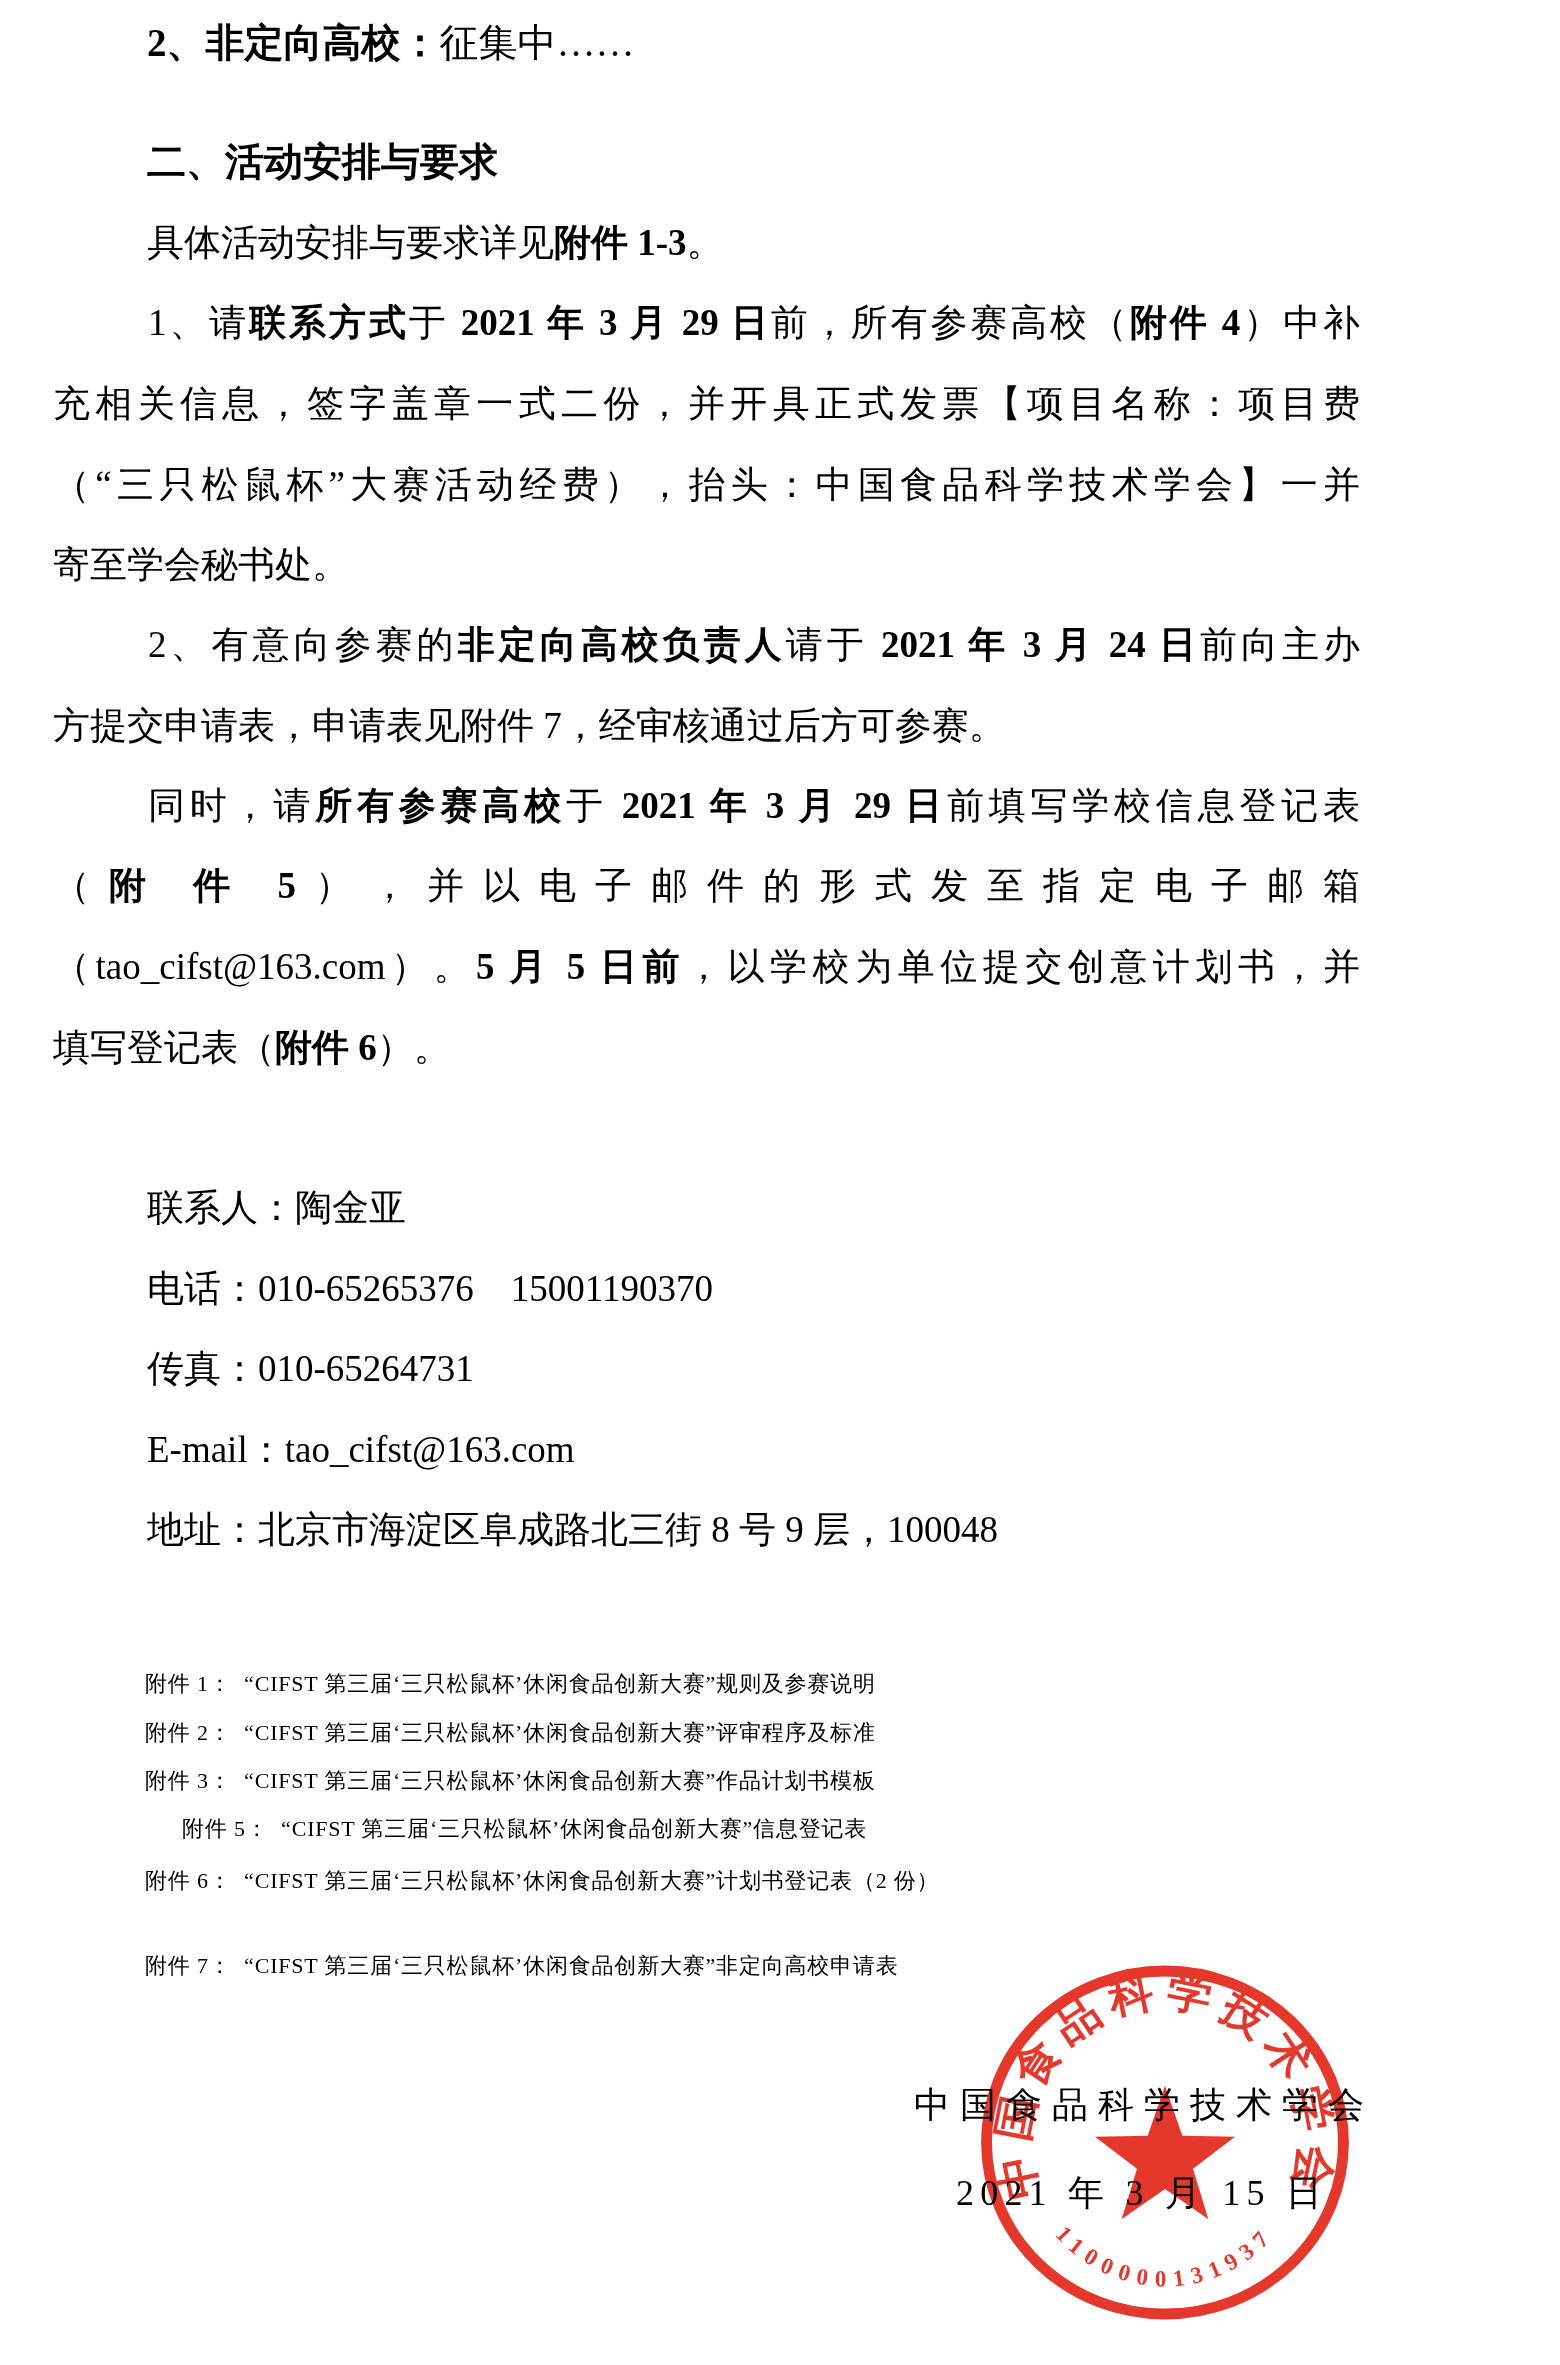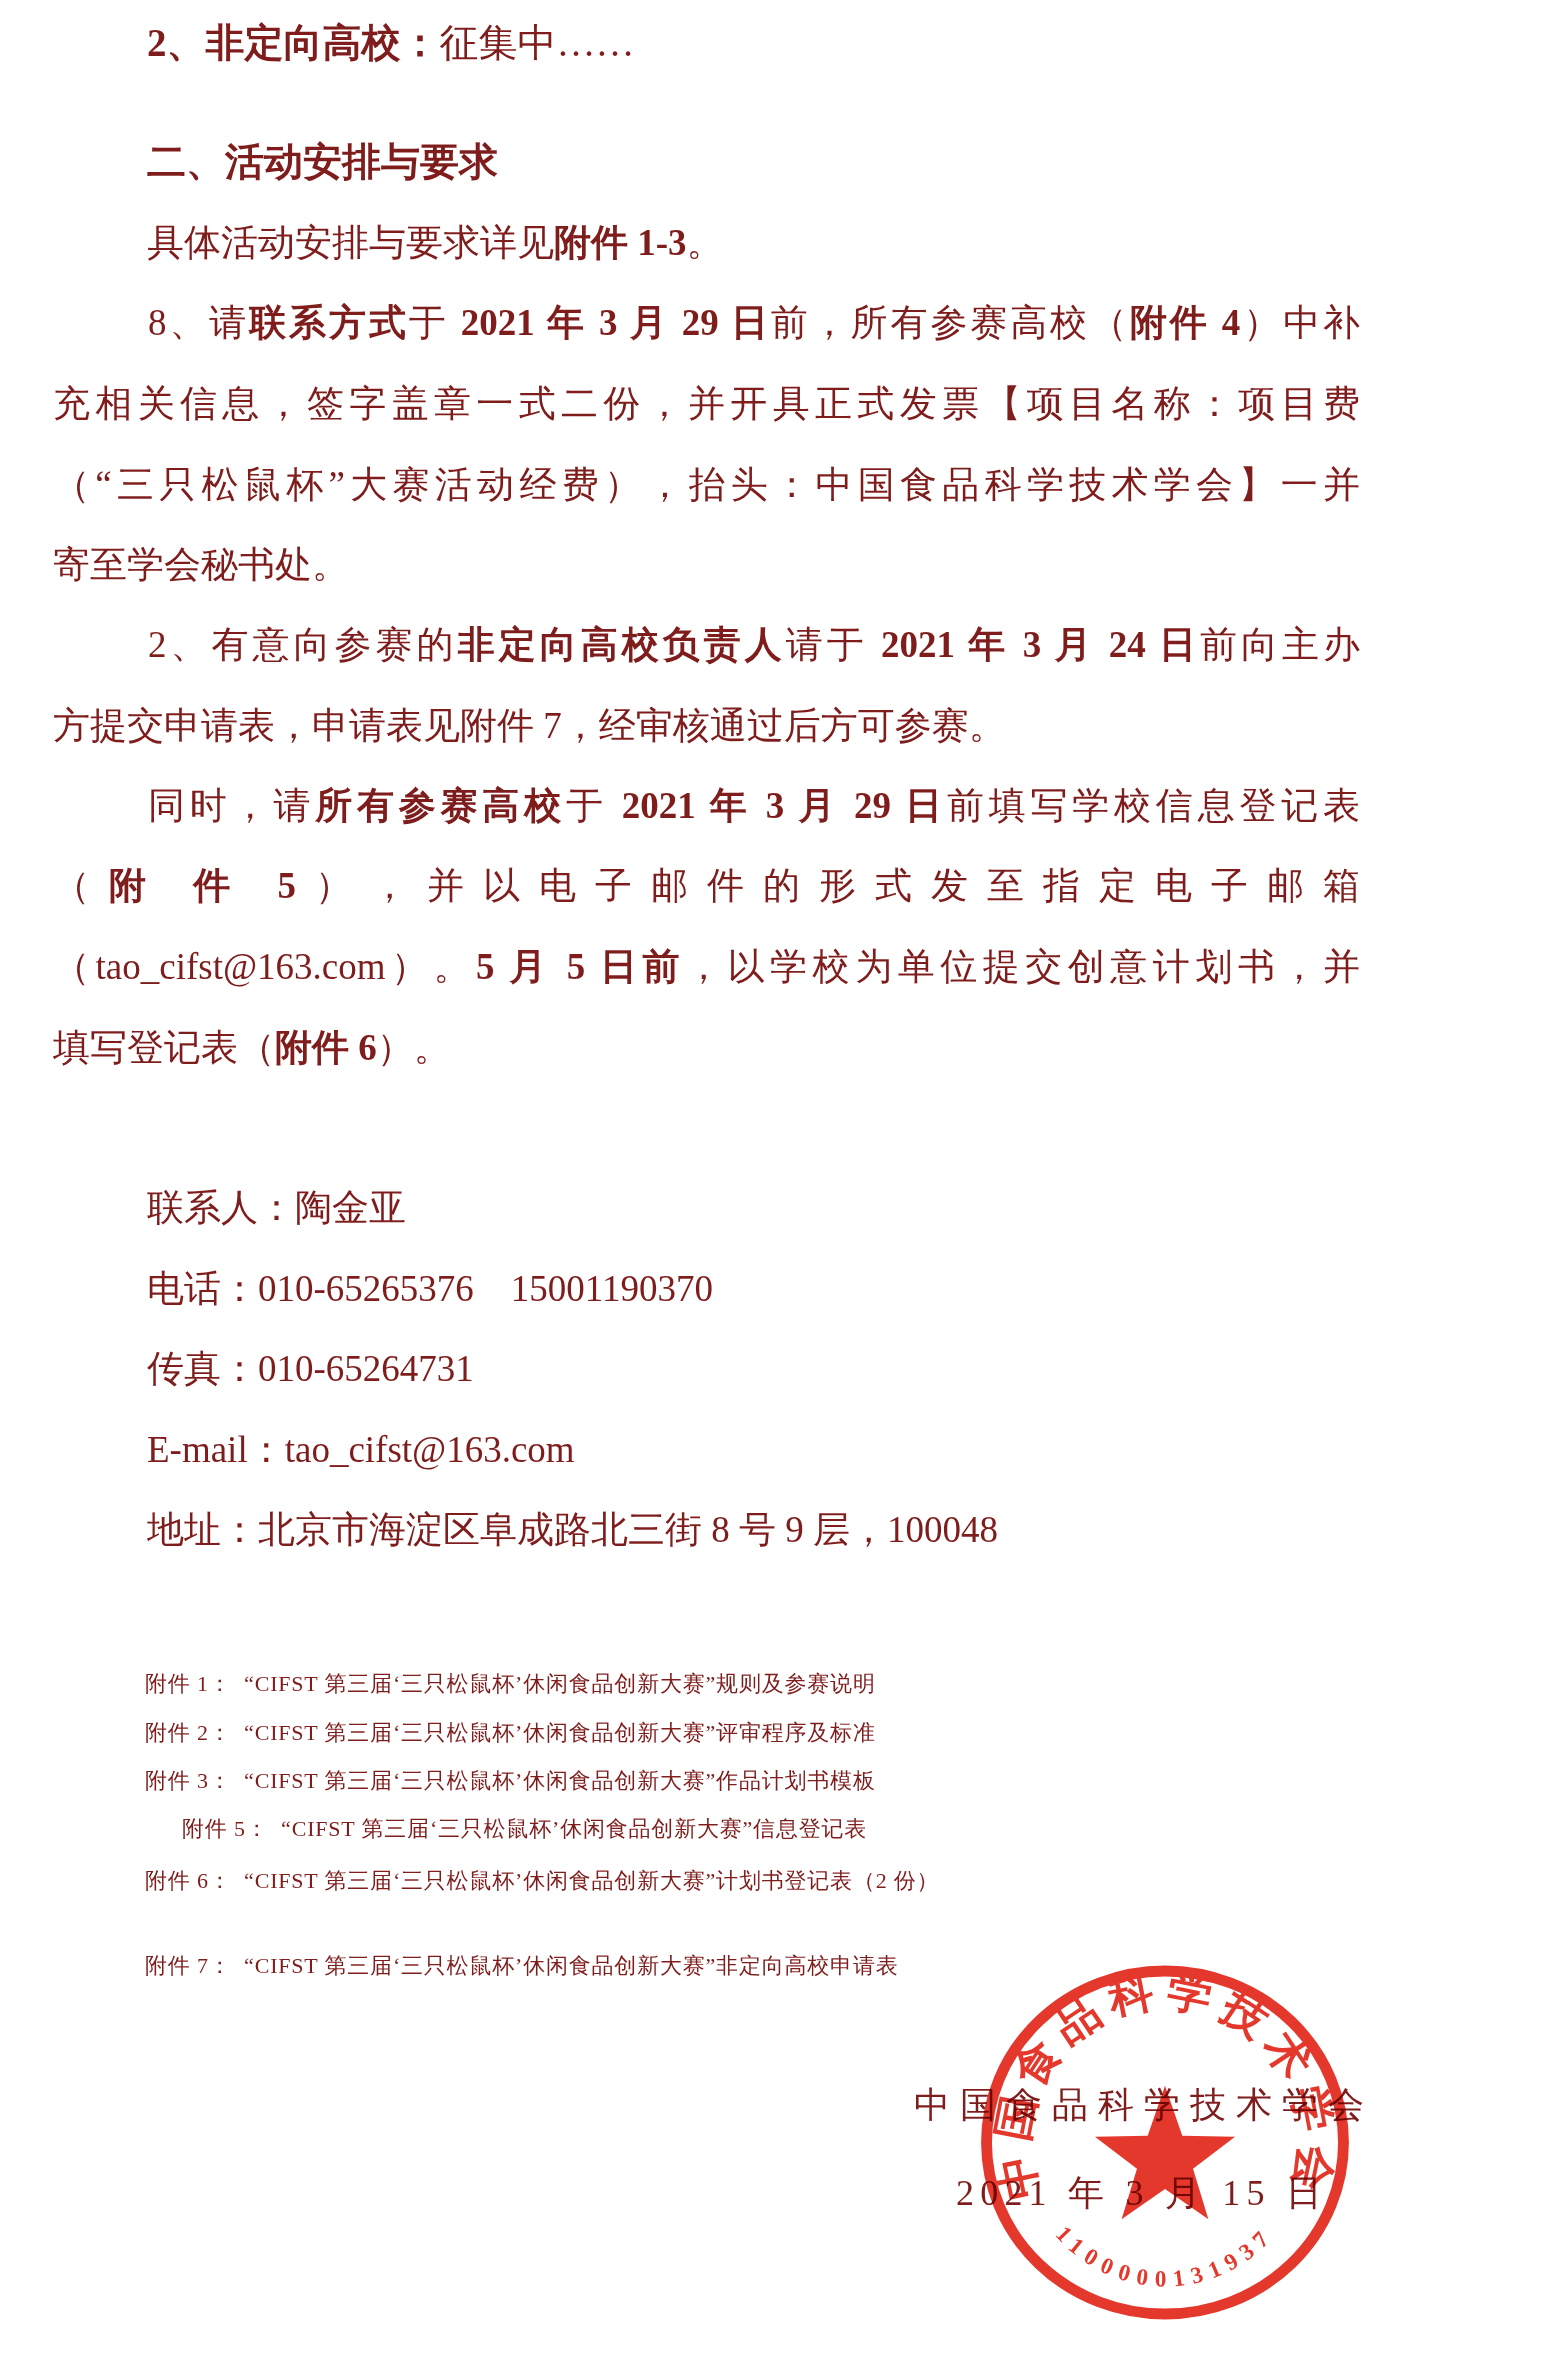--- a/index.html
+++ b/index.html
@@ -1,18 +1,18 @@
 <!DOCTYPE html>
 <html style="font-size:12.4px"><head>
 <meta charset="utf-8">
 <style>
   html,body{margin:0;padding:0;background:#fff;}
   .page{
     position:relative;width:1408px;height:2366px;background:#ffffff;
-    font-family:"Liberation Serif","DejaVu Serif",serif;color:#7f1d1d;overflow:hidden;
+    font-family:"Liberation Serif","DejaVu Serif",serif;color:#000000;overflow:hidden;
   }
   .ln{position:absolute;left:53px;right:48px;font-size:37px;line-height:47px;white-space:nowrap;}
   .ind{text-indent:95px;}
   .lead{left:147px;}                 
   .just{white-space:normal;text-align:justify;text-align-last:justify;text-justify:inter-character;}
   .hd{font-size:39px;font-weight:700;}
   .att{left:145px;font-size:22px;line-height:39px;letter-spacing:0.8px;}
   .pre{white-space:pre;}
   .rb{font-weight:700;}
   .rr{font-weight:400;}
@@ -40,21 +40,21 @@
 <body>
 
 <div class="page">
 
   <div class="ln y-intro lead hd"><span class="rb">2、非定向高校：</span><span class="rr">征集中……</span></div>
 
   <div class="ln y-h2 lead hd"><span class="rb">二、活动安排与要求</span></div>
 
   <div class="ln y-p0 lead"><span class="rr">具体活动安排与要求详见</span><span class="rb">附件 1-3</span><span class="rr">。</span></div>
 
-  <div class="ln y-d1 ind just"><span class="rr">8、请</span><span class="rb">联系方式</span><span class="rr">于 </span><span class="rb">2021 年 3 月 29 日</span><span class="rr">前，所有参赛高校（</span><span class="rb">附件 4</span><span class="rr">）中补</span></div>
+  <div class="ln y-d1 ind just"><span class="rr">1、请</span><span class="rb">联系方式</span><span class="rr">于 </span><span class="rb">2021 年 3 月 29 日</span><span class="rr">前，所有参赛高校（</span><span class="rb">附件 4</span><span class="rr">）中补</span></div>
   <div class="ln y-d2 just"><span class="rr">充相关信息，签字盖章一式二份，并开具正式发票【项目名称：项目费</span></div>
   <div class="ln y-d3 just"><span class="rr">（“三只松鼠杯”大赛活动经费），抬头：中国食品科学技术学会】一并</span></div>
   <div class="ln y-d4"><span class="rr">寄至学会秘书处。</span></div>
 
   <div class="ln y-e1 ind just"><span class="rr">2、有意向参赛的</span><span class="rb">非定向高校负责人</span><span class="rr">请于 </span><span class="rb">2021 年 3 月 24 日</span><span class="rr">前向主办</span></div>
   <div class="ln y-e2"><span class="rr">方提交申请表，申请表见附件 7，经审核通过后方可参赛。</span></div>
 
   <div class="ln y-f1 ind just"><span class="rr">同时，请</span><span class="rb">所有参赛高校</span><span class="rr">于 </span><span class="rb">2021 年 3 月 29 日</span><span class="rr">前填写学校信息登记表</span></div>
   <div class="ln y-f2 just"><span class="rr">（</span><span class="rb">附 件 5</span><span class="rr">），并以电子邮件的形式发至指定电子邮箱</span></div>
   <div class="ln y-f3 just"><span class="rr">（tao_cifst@163.com）。</span><span class="rb">5 月 5 日前</span><span class="rr">，以学校为单位提交创意计划书，并</span></div>

